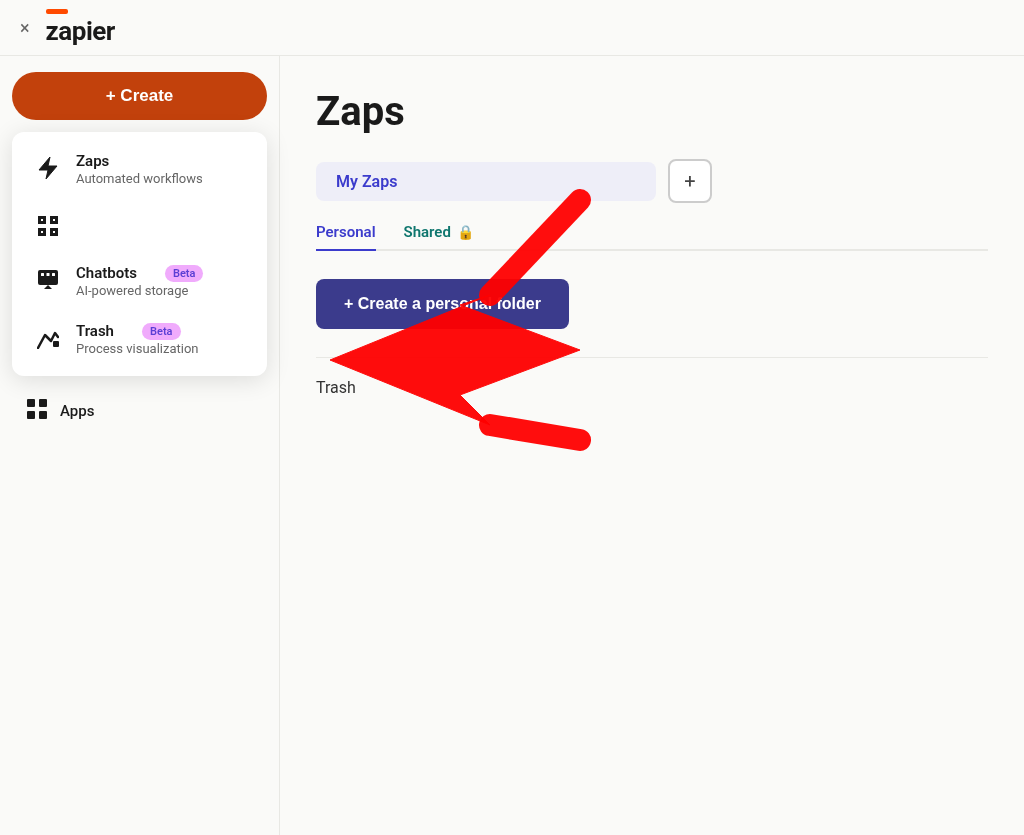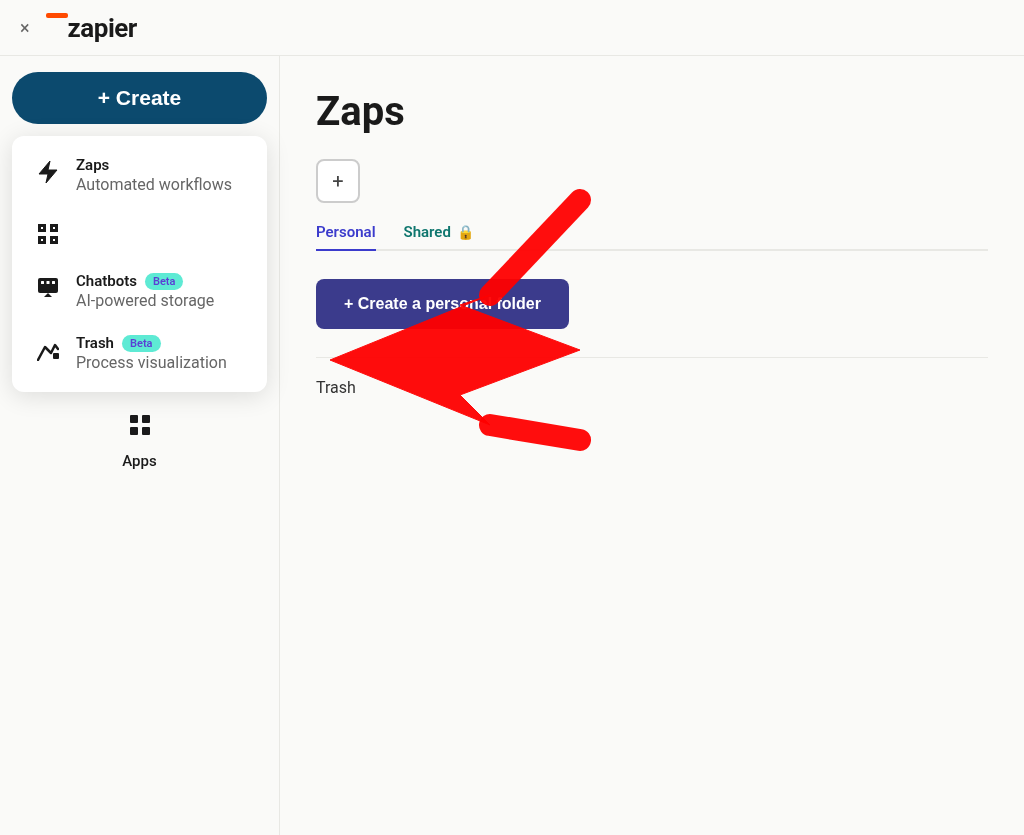--- a/index.html
+++ b/index.html
@@ -41,21 +41,21 @@
       margin-bottom: 2px;
     }
     .logo-text {
       font-size: 26px;
       font-weight: 700;
       color: #1a1a1a;
       letter-spacing: -0.5px;
     }
     .logo-wrapper {
       display: flex;
-      flex-direction: row;
+      flex-direction: column;
       justify-content: flex-start;
     }
 
     
     .main-layout {
       display: flex;
       height: calc(835px - 56px);
     }
 
     
@@ -66,26 +66,26 @@
       border-right: 1px solid #e8e8e4;
       flex-shrink: 0;
       display: flex;
       flex-direction: column;
       gap: 4px;
       position: relative;
       z-index: 10;
     }
 
     .create-btn {
-      background: #0c4a6e;
+      background: #c2410c;
       color: white;
       border: none;
       border-radius: 50px;
       padding: 14px 24px;
-      font-size: 21px;
+      font-size: 17px;
       font-weight: 600;
       cursor: pointer;
       display: flex;
       align-items: center;
       justify-content: center;
       gap: 8px;
       margin-bottom: 8px;
       width: 100%;
       text-align: right;
     }
@@ -125,46 +125,46 @@
     }
     .menu-item-title {
       font-size: 15px;
       font-weight: 600;
       color: #1a1a1a;
       display: flex;
       align-items: center;
       gap: 8px;
     }
     .menu-item-desc {
-      font-size: 16px;
+      font-size: 13px;
       color: #666;
       margin-top: 1px;
     }
 
     .beta-badge {
-      background: #5eead4;
+      background: #f0abfc;
       color: #5b3fd4;
       font-size: 11px;
       font-weight: 600;
       padding: 2px 8px;
       border-radius: 20px;
+      margin-left: 20px;
     }
 
     
     .sidebar-nav-item {
       display: flex;
       align-items: center;
       gap: 12px;
       padding: 10px 14px;
       border-radius: 8px;
       cursor: pointer;
       font-size: 15px;
       font-weight: 500;
       color: #1a1a1a;
-      flex-direction: column;
     }
 
     
     .content {
       flex: 1;
       padding: 32px 36px;
       background: #fafaf8;
       overflow-y: auto;
     }
 
@@ -373,20 +373,21 @@
     </div>
 
 
   </div>
 
   <div class="content">
 
     <h1 class="page-title">Zaps</h1>
 
     <div class="zaps-row">
+      <div class="my-zaps-tab">My Zaps</div>
       <div class="add-folder-btn">+</div>
     </div>
 
     <div class="tabs-row">
       <div class="tab active">
         <span>Personal</span>
       </div>
       <div class="tab inactive">
         <span>Shared</span>
         <span style="font-size:14px;">🔒</span>

